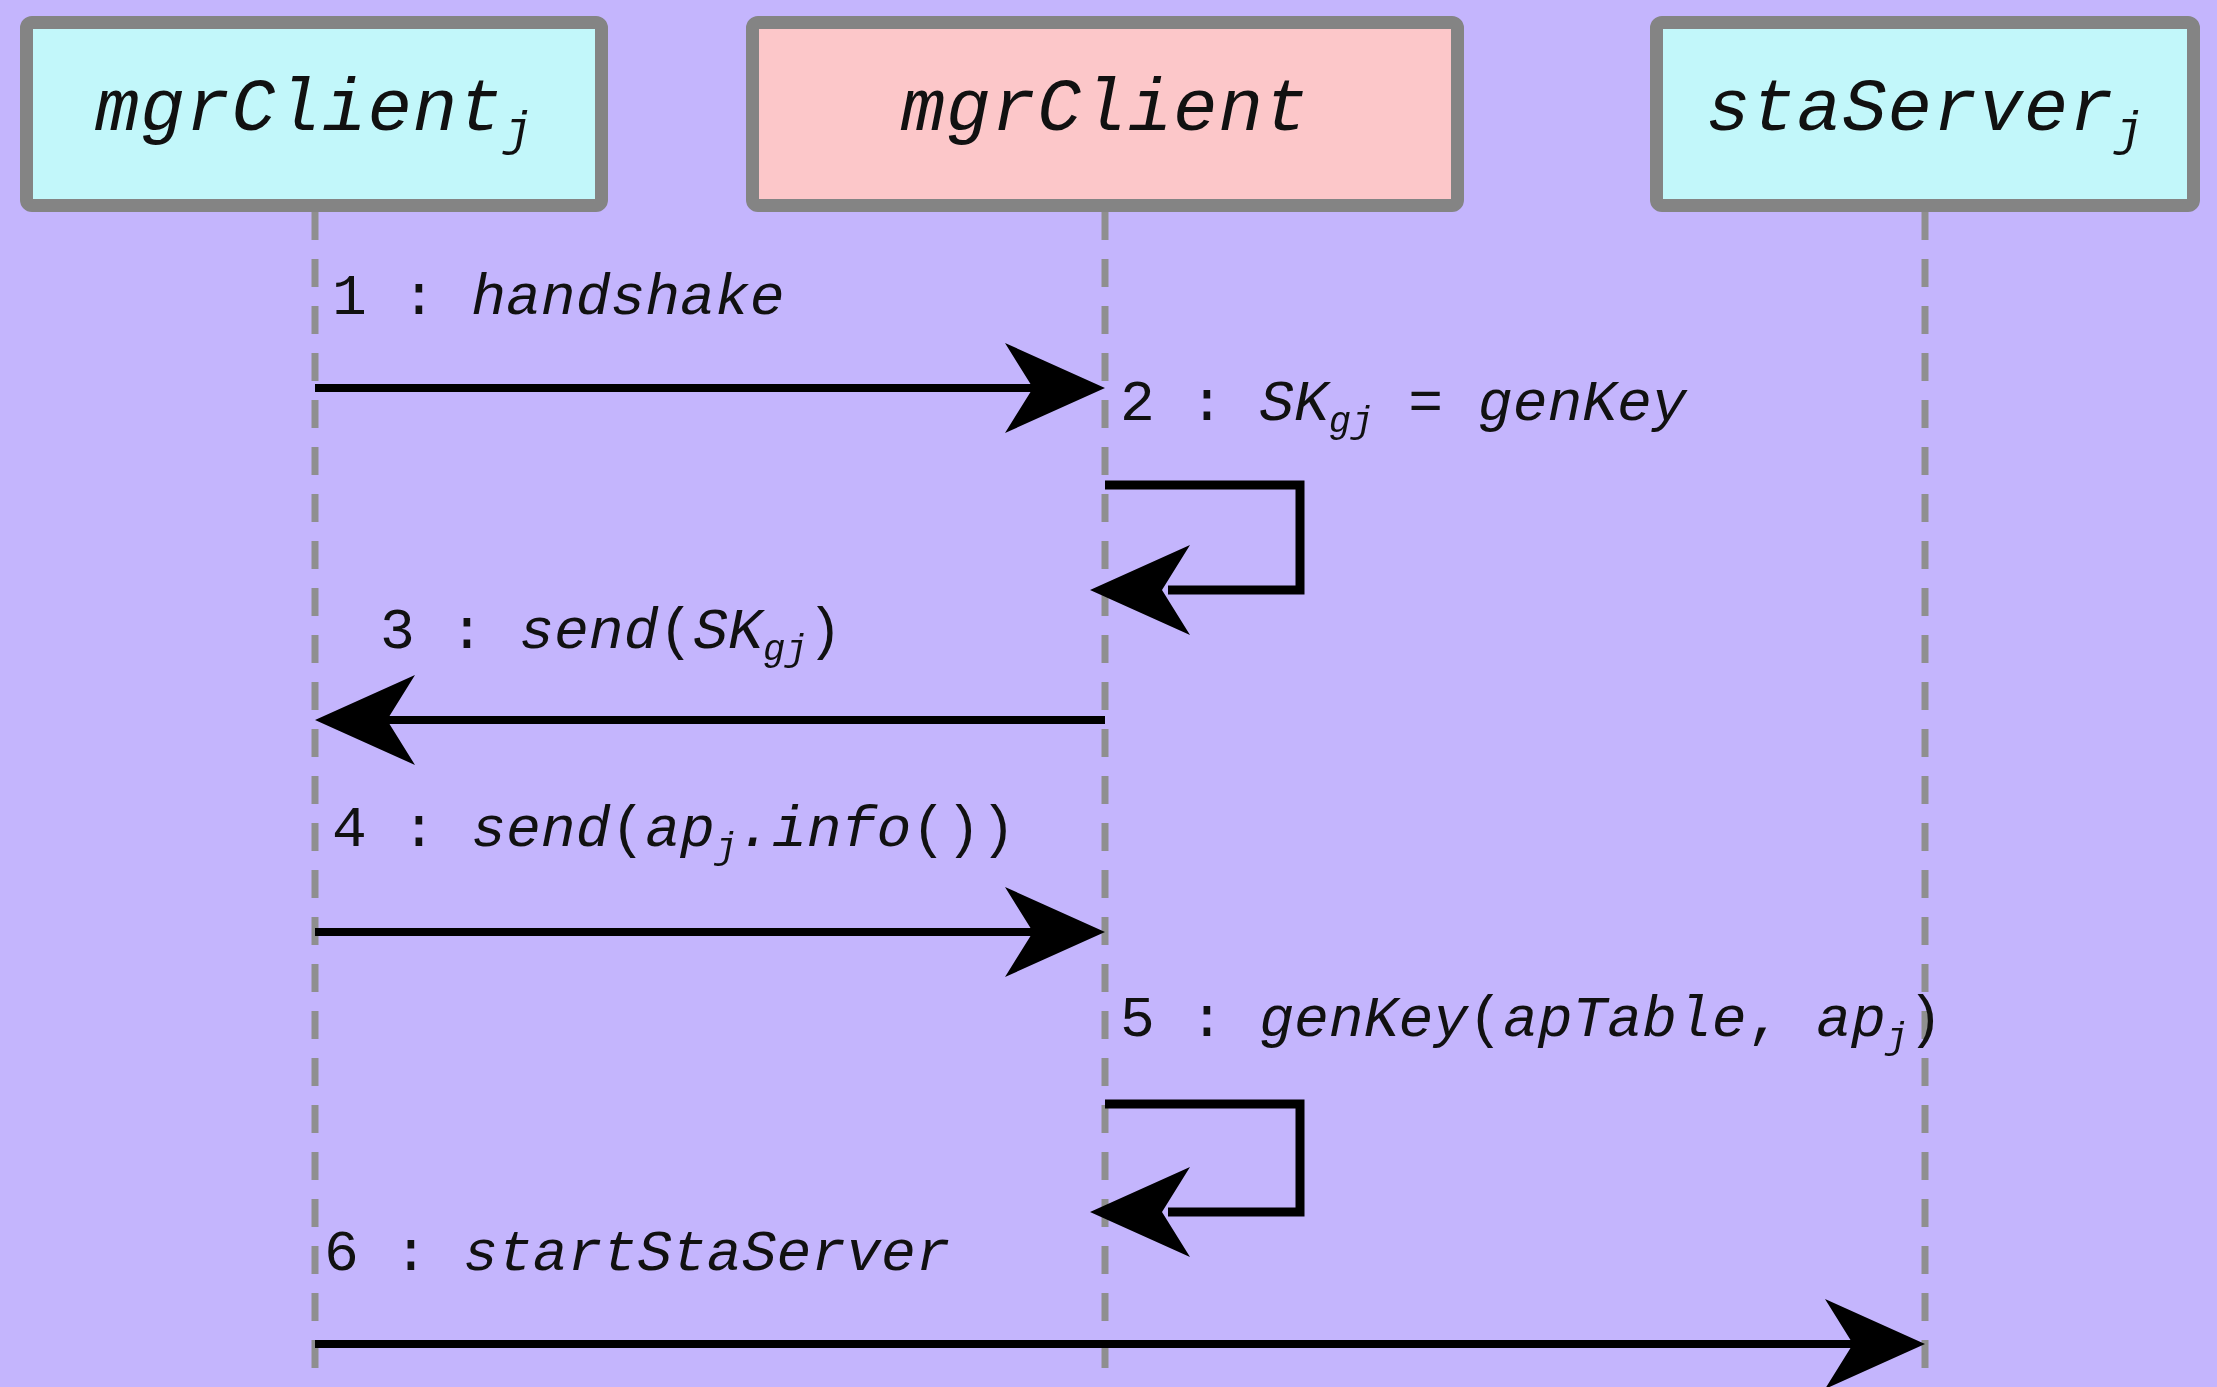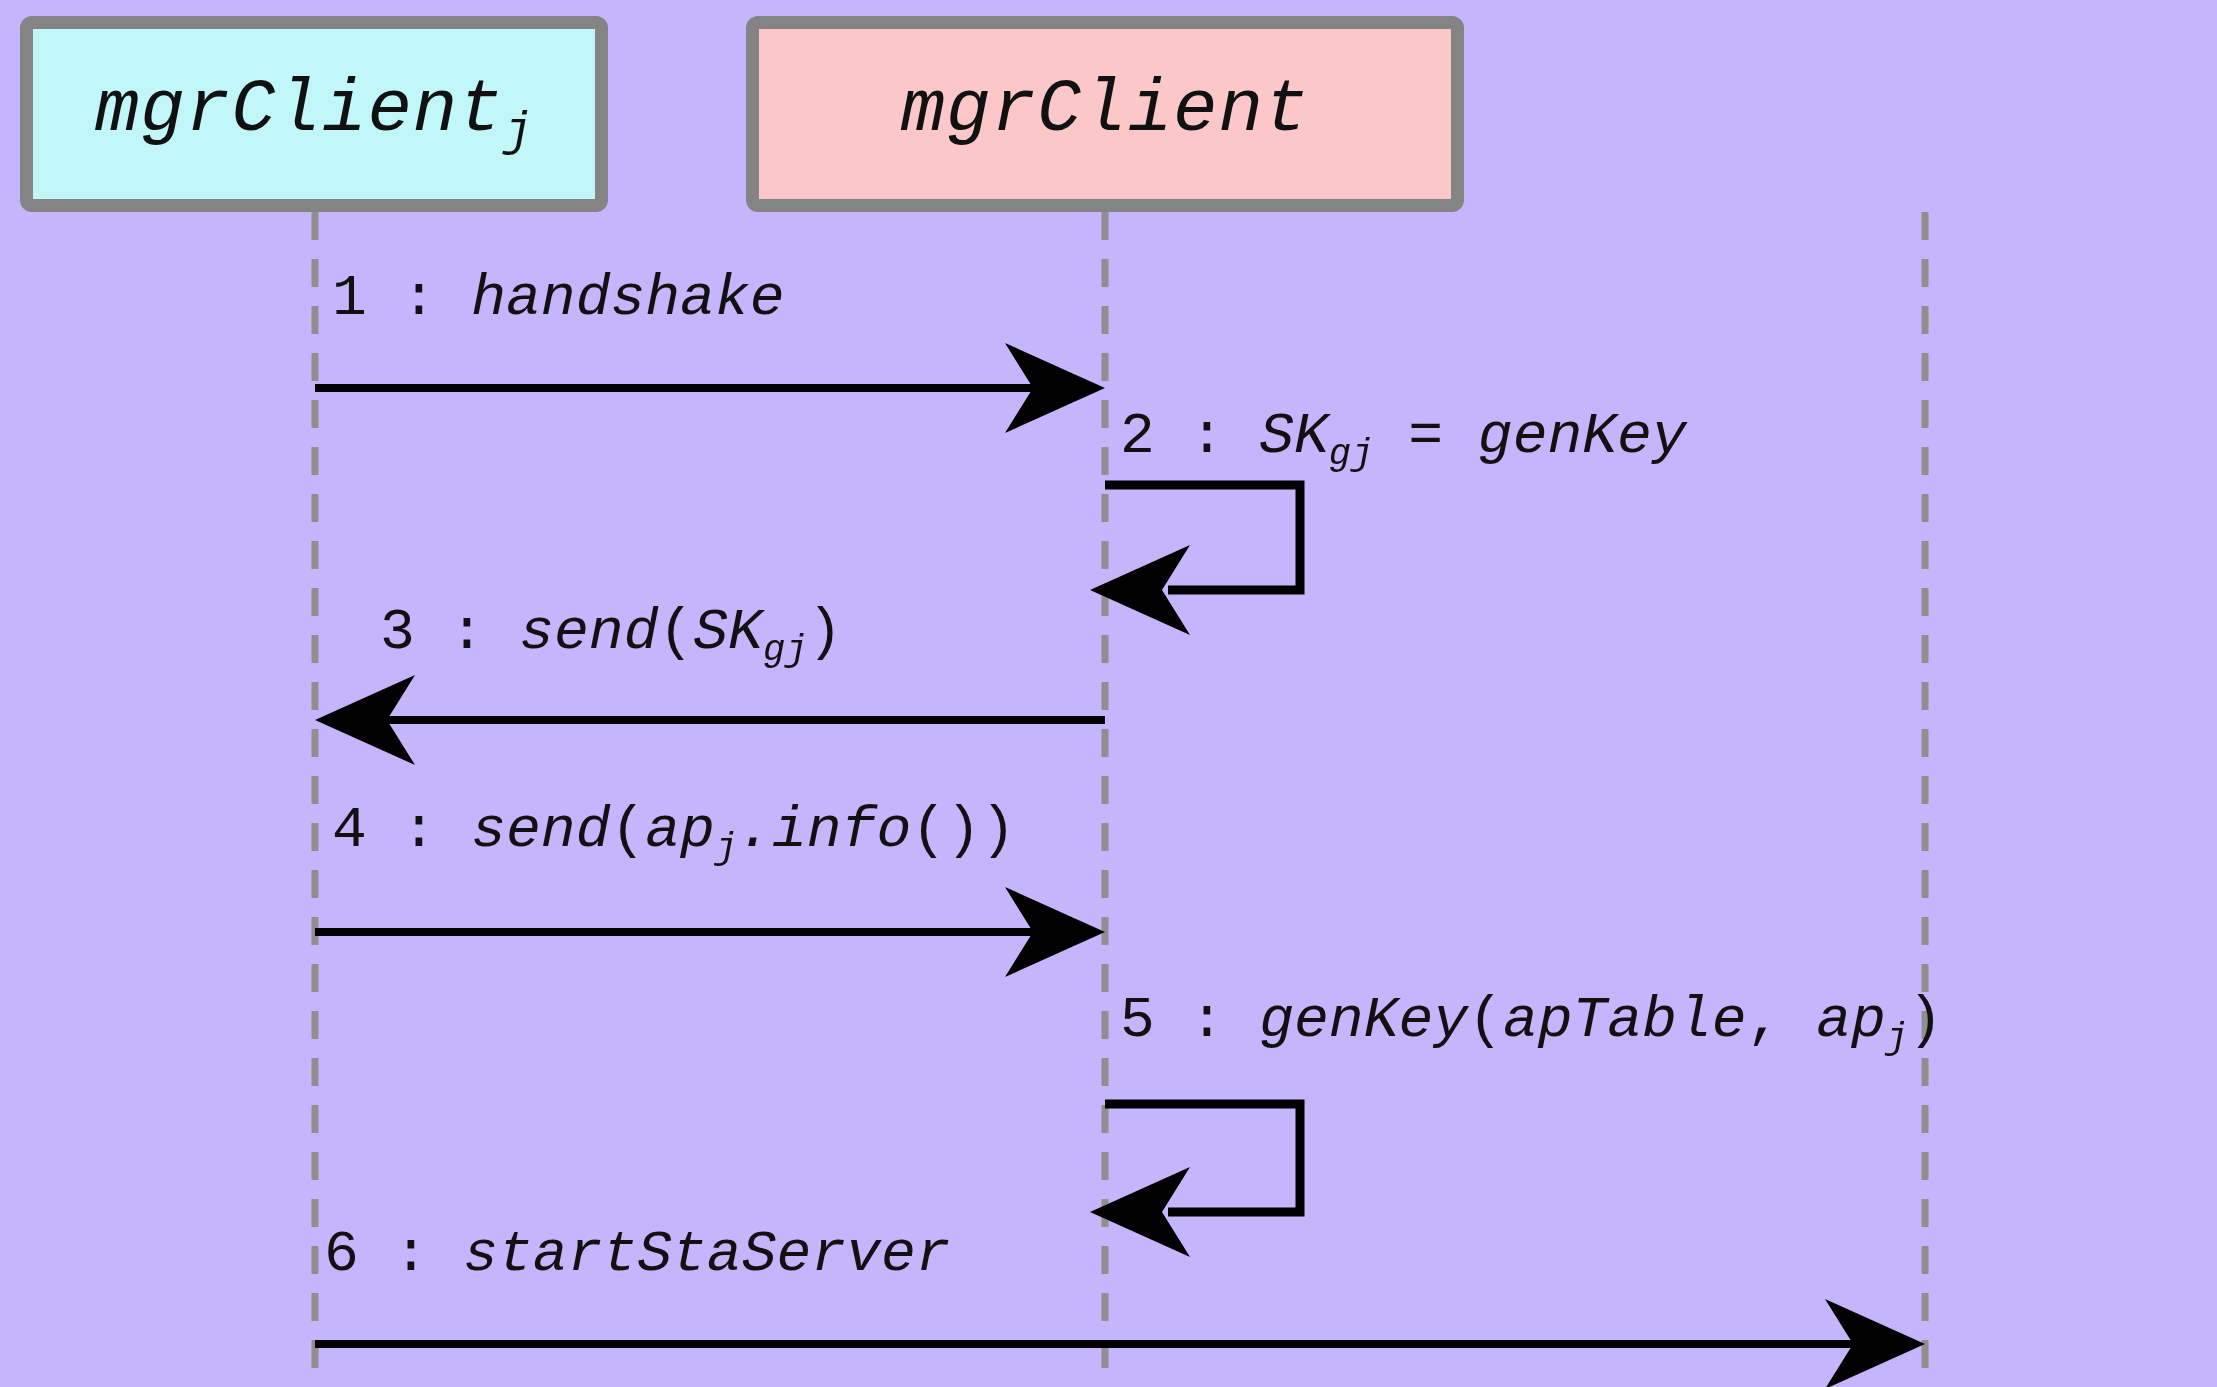--- a/index.html
+++ b/index.html
@@ -79,24 +79,27 @@
   </svg>
 
   <div class="actor" style="left: 20px; top: 16px; width: 588px; height: 196px; background: rgb(194, 247, 250);">
     <span><span>mgrClient</span><span class="sub">j</span></span>
   </div>
 
   <div class="actor" style="left: 746px; top: 16px; width: 718px; height: 196px; background: rgb(252, 199, 201);">
     <span><span>mgrClient</span><span class="sub"></span></span>
   </div>
 
+  <div class="actor" style="left: 1650px; top: 16px; width: 550px; height: 196px; background: rgb(194, 247, 250);">
+    <span><span>staServer</span><span class="sub">j</span></span>
+  </div>
 
   <div class="msg" style="left:332px; top:266px;"><span class="seg-rm">1 : </span><span class="seg-it">handshake</span></div>
 
-  <div class="msg" style="left:1120px; top:372px;margin-top:32px;"><span class="seg-rm">2 : </span><span class="seg-it">SK</span><span class="seg-sub">gj</span><span class="seg-rm"> = </span><span class="seg-it">genKey</span></div>
+  <div class="msg" style="left:1120px; top:372px;"><span class="seg-rm">2 : </span><span class="seg-it">SK</span><span class="seg-sub">gj</span><span class="seg-rm"> = </span><span class="seg-it">genKey</span></div>
 
   <div class="msg" style="left:332px; top:600px;margin-left:48px;"><span class="seg-rm">3 : </span><span class="seg-it">send</span><span class="seg-rm">(</span><span class="seg-it">SK</span><span class="seg-sub">gj</span><span class="seg-rm">)</span></div>
 
   <div class="msg" style="left:332px; top:798px;"><span class="seg-rm">4 : </span><span class="seg-it">send</span><span class="seg-rm">(</span><span class="seg-it">ap</span><span class="seg-sub">j</span><span class="seg-it">.info</span><span class="seg-rm">())</span></div>
 
   <div class="msg" style="left:1120px; top:988px;"><span class="seg-rm">5 : </span><span class="seg-it">genKey</span><span class="seg-rm">(</span><span class="seg-it">apTable</span><span class="seg-rm">, </span><span class="seg-it">ap</span><span class="seg-sub">j</span><span class="seg-rm">)</span></div>
 
   <div class="msg" style="left:324px; top:1222px;"><span class="seg-rm">6 : </span><span class="seg-it">startStaServer</span></div>
 
 </div>

